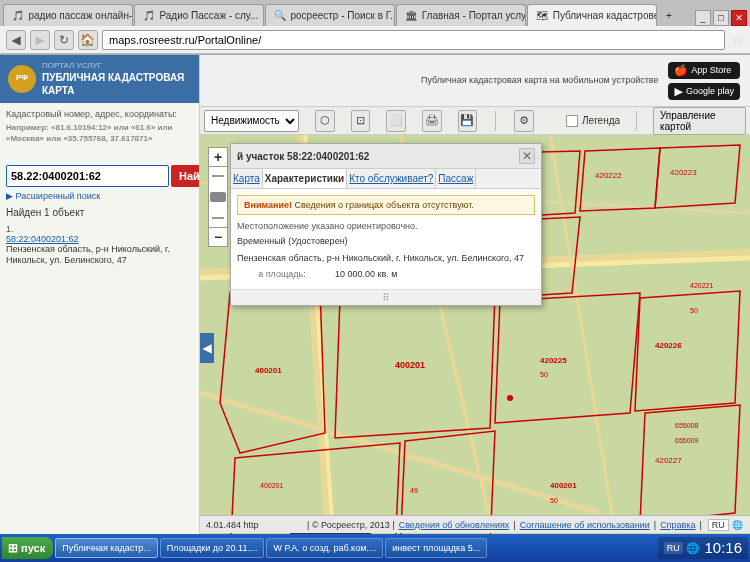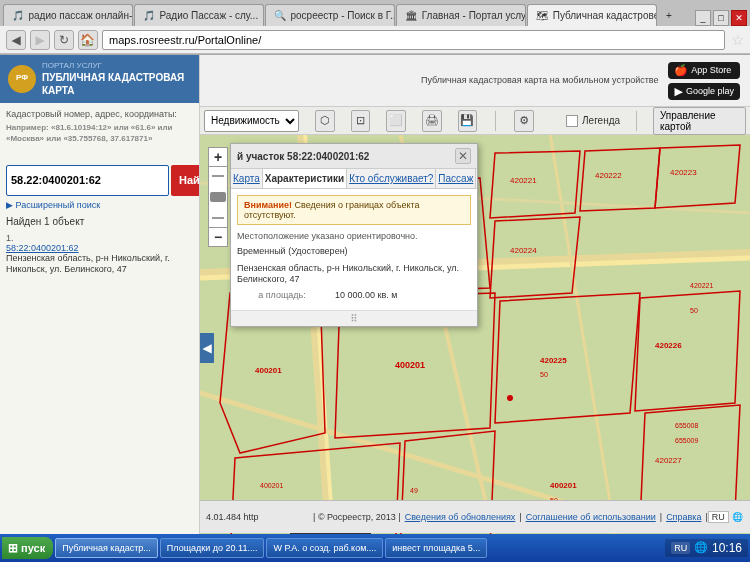--- a/index.html
+++ b/index.html
@@ -23,21 +23,21 @@
     .sidebar { width: 200px; min-width: 200px; background: #f5f5f0; border-right: 1px solid #ccc; display: flex; flex-direction: column; overflow: hidden; }
     .sidebar-header { background: #3a6ea5; padding: 6px 8px; }
     .sidebar-logo-row { display: flex; align-items: center; gap: 6px; }
     .sidebar-logo { width: 28px; height: 28px; background: #d4a020; border-radius: 50%; display: flex; justify-content: center; font-size: 10px; font-weight: bold; color: white; flex-shrink: 0; }
     .sidebar-portal-text { font-size: 8px; color: #aac8e8; text-transform: uppercase; line-height: 1.2; }
     .sidebar-title { font-size: 10px; font-weight: bold; color: white; text-transform: uppercase; line-height: 1.3; }
     .sidebar-content { padding: 6px; flex: 1; overflow-y: auto; }
     .sidebar-label { font-size: 9px; color: #555; margin-bottom: 2px; line-height: 1.3; }
     .sidebar-example { font-size: 8px; color: #888; margin-bottom: 20px; line-height: 1.4; font-weight: bold; }
     .search-row { display: flex; gap: 2px; margin-bottom: 4px; }
-    .search-input { flex: 1; height: 31px; border: 1px solid #1a5aaa; border-radius: 2px; padding: 0 4px; font-size: 11px; font-weight: bold; background: white; }
+    .search-input { flex: 1; height: 22px; border: 1px solid #1a5aaa; border-radius: 2px; padding: 0 4px; font-size: 11px; font-weight: bold; background: white; }
     .search-btn { background: #cc2222; color: white; border: none; border-radius: 2px; padding: 0 8px; font-size: 11px; font-weight: bold; cursor: pointer; }
     .advanced-link { font-size: 9px; color: #1a5aaa; text-decoration: none; margin-bottom: 6px; display: block; }
     .found-text { font-size: 10px; color: #333; margin-bottom: 4px; }
     .result-item { margin-bottom: 4px; }
     .result-link { font-size: 9px; color: #1a5aaa; text-decoration: underline; cursor: pointer; display: block; }
     .result-addr { font-size: 9px; color: #333; line-height: 1.3; }
     .sidebar-footer { padding: 4px 6px; border-top: 1px solid #ddd; }
     .favorites-row { display: flex; align-items: center; gap: 4px; font-size: 9px; color: #555; }
     .fav-icon { font-size: 12px; color: #888; cursor: pointer; }
 
@@ -54,55 +54,55 @@
     .toolbar-spacer { flex: 1; }
     .legend-row { display: flex; align-items: center; gap: 4px; font-size: 10px; color: #333; }
     .legend-check { width: 12px; height: 12px; border: 1px solid #999; background: white; cursor: pointer; }
     .manage-map-btn { background: #e8e8e8; border: 1px solid #aaa; border-radius: 2px; padding: 2px 6px; font-size: 10px; cursor: pointer; }
 
     
     .zoom-controls { position: absolute; top: 90px; left: 8px; z-index: 20; display: flex; flex-direction: column; }
     .zoom-btn { background: white; border: 1px solid #999; width: 20px; height: 20px; display: flex; align-items: center; justify-content: center; cursor: pointer; font-size: 14px; font-weight: bold; color: #333; }
 
     
-    .popup-dialog { position: absolute; top: 88px; left: 30px; width: 248px; background: white; border: 1px solid #aaa; box-shadow: 2px 2px 6px rgba(0,0,0,0.3); z-index: 30; font-size: 10px; }
+    .popup-dialog { position: absolute; top: 88px; left: 30px; width: 312px; background: white; border: 1px solid #aaa; box-shadow: 2px 2px 6px rgba(0,0,0,0.3); z-index: 30; font-size: 10px; }
     .popup-title-bar { background: #e8e8e8; border-bottom: 1px solid #ccc; padding: 4px 6px; display: flex; align-items: center; justify-content: space-between; }
     .popup-title { font-size: 10px; font-weight: bold; color: #333; }
     .popup-close { cursor: pointer; color: #666; font-size: 12px; width: 16px; height: 16px; display: flex; align-items: center; justify-content: center; background: #ddd; border: 1px solid #bbb; border-radius: 2px; }
     .popup-tabs { display: flex; border-bottom: 1px solid #ccc; background: #f0f0f0; }
     .popup-tab { padding: 4px 2px; font-size: 10px; cursor: pointer; border-right: 1px solid #ccc; color: #1a5aaa; text-decoration: underline; }
     .popup-tab.active { background: white; color: #333; text-decoration: none; font-weight: bold; }
     .popup-body { padding: 6px; }
     .popup-warning { background: #fff8e0; border: 1px solid #e0c060; padding: 4px 6px; margin-bottom: 6px; font-size: 9px; color: #664400; }
     .warning-label { font-weight: bold; color: #cc4400; }
     .popup-location-label { font-size: 9px; color: #555; margin-bottom: 4px; }
     .popup-scroll-area { max-height: 120px; overflow-y: auto; }
     .popup-field-row { display: flex; gap: 8px; margin-bottom: 4px; align-items: flex-start; }
     .popup-field-label { font-size: 9px; color: #777; width: 90px; flex-shrink: 0; text-align: center; }
     .popup-field-value { font-size: 9px; color: #333; flex: 1; }
     .popup-resize { display: flex; justify-content: center; padding: 2px; background: #f0f0f0; border-top: 1px solid #ddd; }
     .resize-handle { color: #999; font-size: 10px; }
 
     
-    .status-bar { position: absolute; bottom: 0; left: 0; right: 0; background: #e8e8e8; border-top: 1px solid #bbb; height: 20px; display: flex; align-items: center; padding: 16px 6px; font-size: 9px; color: #333; }
+    .status-bar { position: absolute; bottom: 0; left: 0; right: 0; background: #e8e8e8; border-top: 1px solid #bbb; height: 20px; display: flex; align-items: center; padding: 8px 6px; font-size: 9px; color: #333; gap: 6px; }
     .status-left { display: flex; gap: 4px; align-items: center; }
     .status-center { flex: 1; text-align: center; }
     .status-links { display: flex; gap: 4px; align-items: center; font-size: 9px; }
     .status-link { color: #1a5aaa; text-decoration: underline; cursor: pointer; }
     .status-right { display: flex; align-items: center; gap: 4px; }
     .status-lang { background: white; border: 1px solid #bbb; padding: 0 3px; font-size: 9px; }
 
     
     .taskbar { position: absolute; bottom: 0; left: 0; right: 0; background: linear-gradient(to bottom, #2060c0, #1040a0); height: 28px; display: flex; align-items: center; padding: 0 2px; gap: 2px; z-index: 100; }
     .start-btn { background: linear-gradient(to bottom, #4ea84e, #2e882e); border-radius: 0 8px 8px 0; padding: 2px 8px 2px 6px; color: white; font-weight: bold; font-size: 11px; cursor: pointer; height: 22px; display: flex; align-items: center; gap: 3px; }
     .taskbar-item { background: linear-gradient(to bottom, #3070c8, #1a50a0); border: 1px solid #6090d8; border-radius: 2px; padding: 2px 6px; color: white; font-size: 9px; height: 20px; display: flex; align-items: center; cursor: pointer; max-width: 120px; overflow: hidden; white-space: nowrap; }
     .taskbar-item.active { background: linear-gradient(to bottom, #5088d0, #2860b0); border-color: #90b8f0; }
     .taskbar-spacer { flex: 1; }
     .taskbar-tray { display: flex; align-items: center; gap: 4px; background: rgba(0,0,0,0.2); padding: 2px 6px; border-radius: 2px; }
-    .taskbar-time { color: white; font-size: 12px; text-align: right; line-height: 1.2; }
+    .taskbar-time { color: white; font-size: 15px; text-align: right; line-height: 1.2; }
     .taskbar-lang { color: white; font-size: 9px; background: rgba(255,255,255,0.15); padding: 1px 3px; border-radius: 2px; cursor: pointer; }
 
     
     .map-nav-arrow { position: absolute; left: 200px; top: 49%; background: #3a6ea5; color: white; width: 14px; height: 30px; display: flex; align-items: center; justify-content: center; cursor: pointer; z-index: 20; font-size: 12px; transform: translateY(-50%); }
   </style>
 </head>
 <body>
 
 <div class="browser-chrome">
   <div class="tab-bar">

